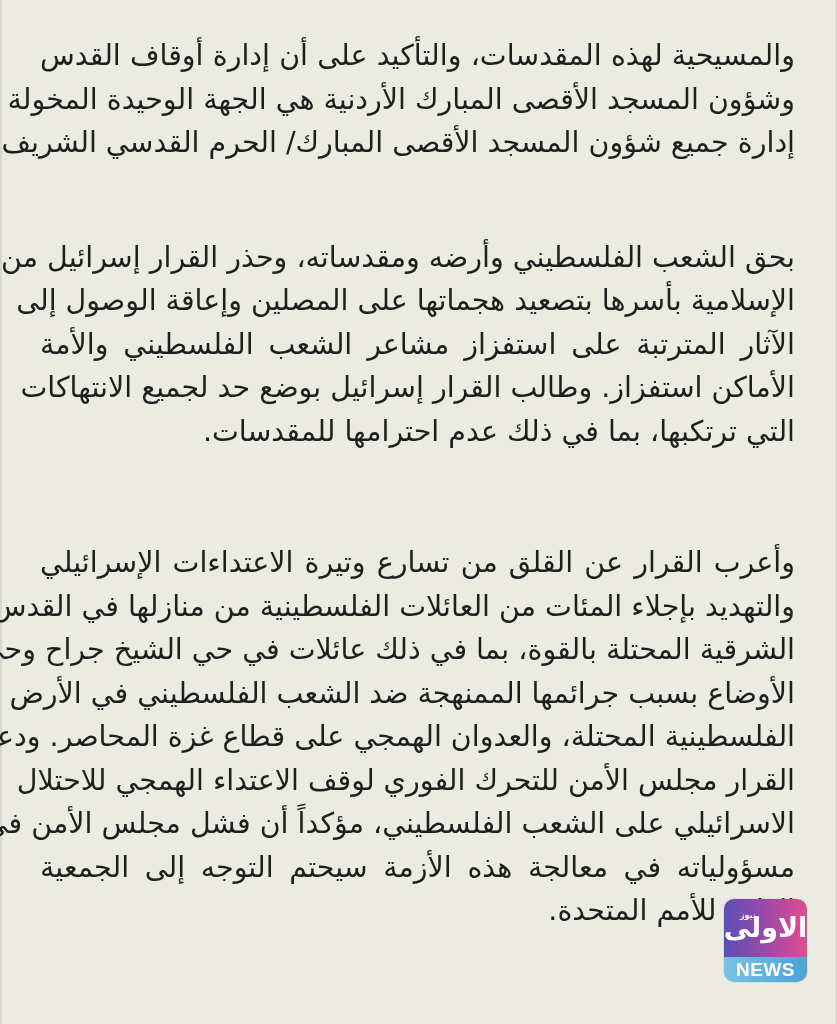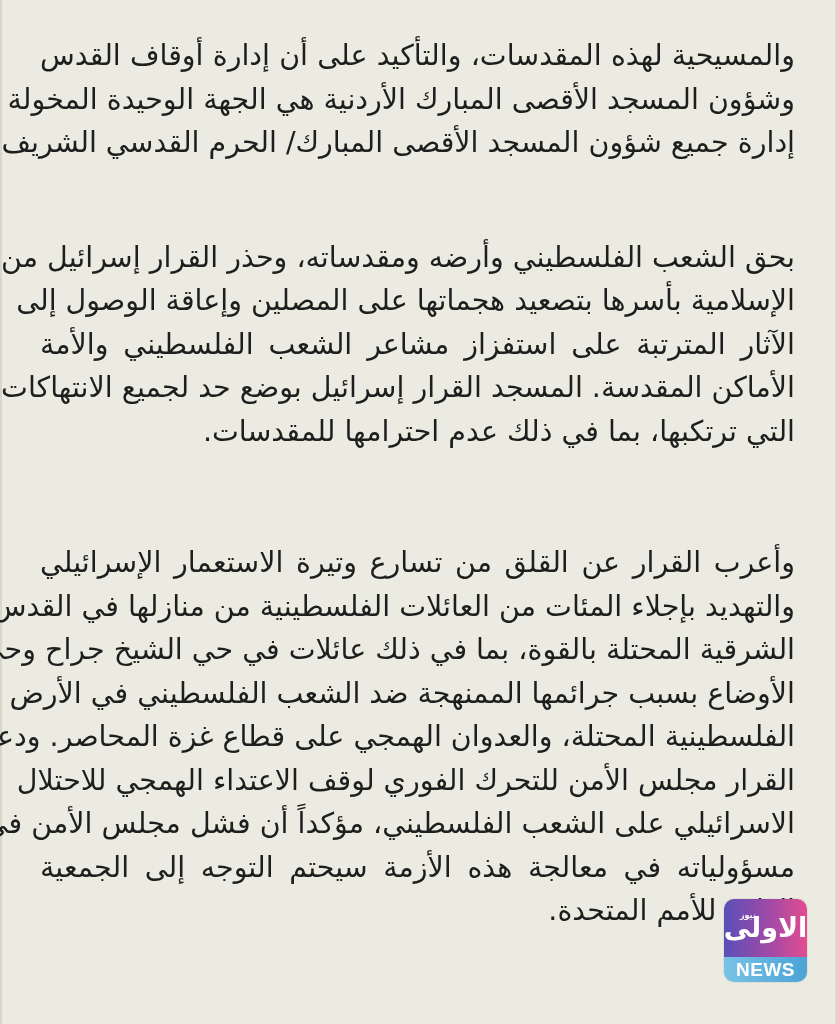--- a/index.html
+++ b/index.html
@@ -106,28 +106,28 @@
       <span class="line">وشؤون المسجد الأقصى المبارك الأردنية هي الجهة الوحيدة المخولة</span>
       <span class="line last">إدارة جميع شؤون المسجد الأقصى المبارك/ الحرم القدسي الشريف.</span>
     </div>
 
     <div class="gap1"></div>
 
     <div class="para">
       <span class="line">بحق الشعب الفلسطيني وأرضه ومقدساته، وحذر القرار إسرائيل من</span>
       <span class="line">الإسلامية بأسرها بتصعيد هجماتها على المصلين وإعاقة الوصول إلى</span>
       <span class="line">الآثار المترتبة على استفزاز مشاعر الشعب الفلسطيني والأمة</span>
-      <span class="line">الأماكن المقدسة. المسجد القرار إسرائيل بوضع حد لجميع الانتهاكات</span>
+      <span class="line">الأماكن استفزاز. وطالب القرار إسرائيل بوضع حد لجميع الانتهاكات</span>
       <span class="line last">التي ترتكبها، بما في ذلك عدم احترامها للمقدسات.</span>
     </div>
 
     <div class="gap2"></div>
 
     <div class="para">
-      <span class="line">وأعرب القرار عن القلق من تسارع وتيرة الاستعمار الإسرائيلي</span>
+      <span class="line">وأعرب القرار عن القلق من تسارع وتيرة الاعتداءات الإسرائيلي</span>
       <span class="line">والتهديد بإجلاء المئات من العائلات الفلسطينية من منازلها في القدس</span>
       <span class="line">الشرقية المحتلة بالقوة، بما في ذلك عائلات في حي الشيخ جراح وحي</span>
       <span class="line">الأوضاع بسبب جرائمها الممنهجة ضد الشعب الفلسطيني في الأرض</span>
       <span class="line">الفلسطينية المحتلة، والعدوان الهمجي على قطاع غزة المحاصر. ودعا</span>
       <span class="line">القرار مجلس الأمن للتحرك الفوري لوقف الاعتداء الهمجي للاحتلال</span>
       <span class="line">الاسرائيلي على الشعب الفلسطيني، مؤكداً أن فشل مجلس الأمن في</span>
       <span class="line">مسؤولياته في معالجة هذه الأزمة سيحتم التوجه إلى الجمعية</span>
       <span class="line last">العامة للأمم المتحدة.</span>
     </div>
   </div>

